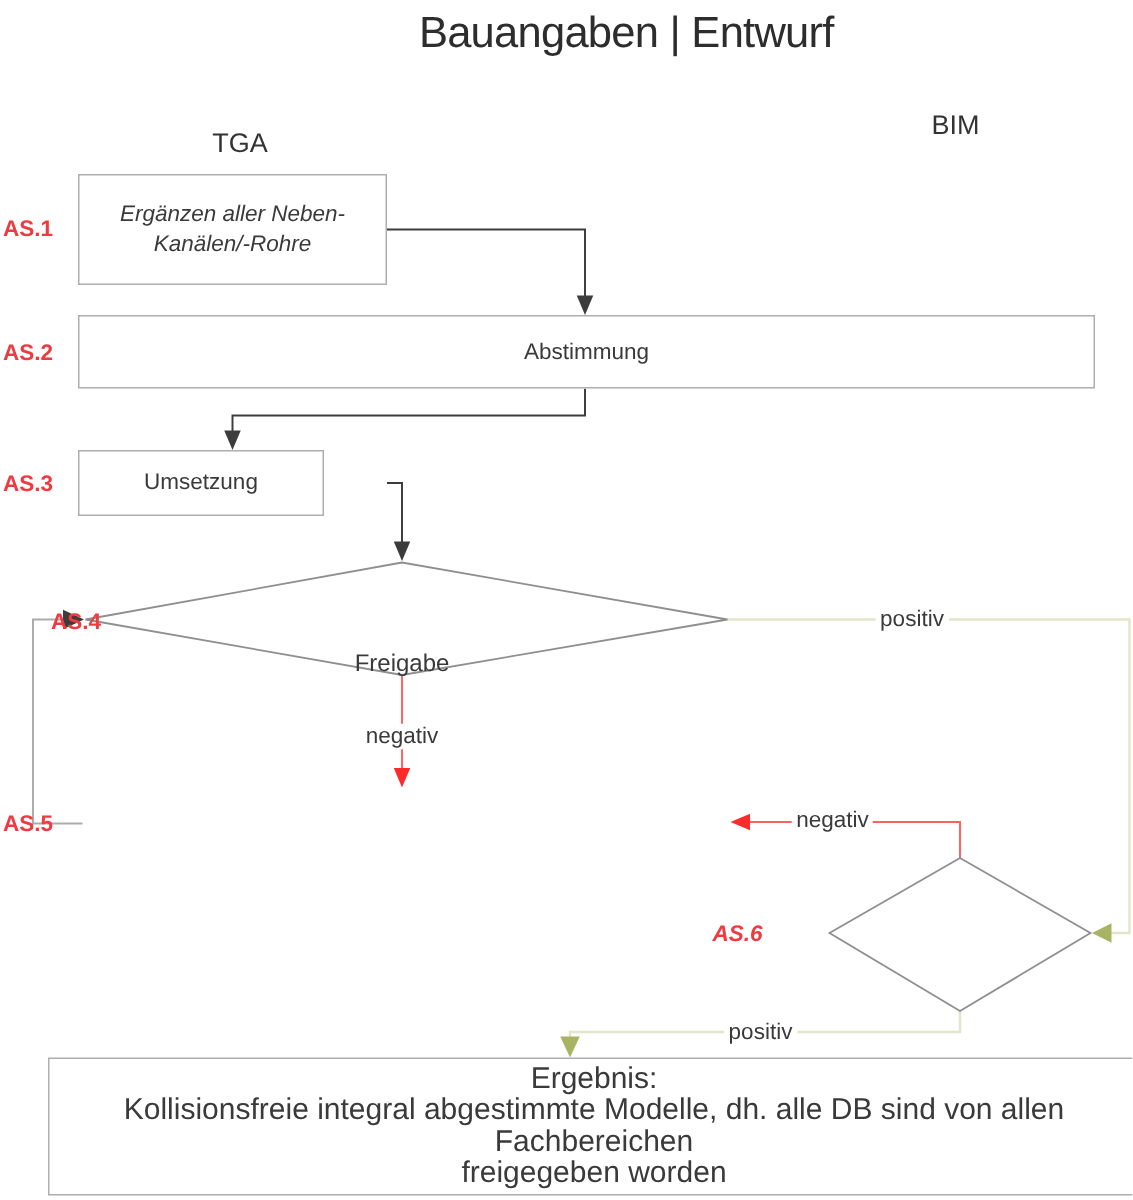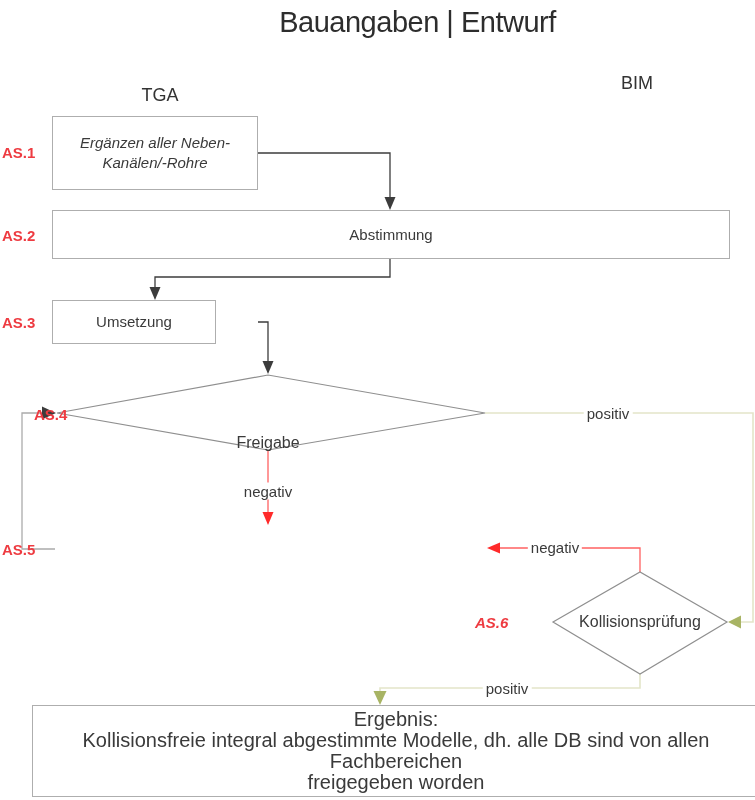--- a/index.html
+++ b/index.html
@@ -105,21 +105,20 @@
   <div class="as-label" style="left:2px;top:406px;margin-left:32px;">AS.4</div>
   <div class="as-label" style="left:2px;top:541px;">AS.5</div>
   <div class="as-label" style="left:475px;top:614px;font-style:italic;">AS.6</div>
 
   <div class="node" style="left:52px;top:116px;width:206px;height:74px;font-style:italic;">Ergänzen aller Neben-
 Kanälen/-Rohre</div>
   <div class="node" style="left:52px;top:210px;width:678px;height:49px;">Abstimmung</div>
   <div class="node" style="left:52px;top:300px;width:164px;height:44px;">Umsetzung</div>
 
   <div class="diamond-label" style="left:168px;top:395px;width:200px;height:34px;margin-top:31px;">Freigabe</div>
-  <div class="diamond-label" style="left:555px;top:606px;width:170px;height:32px;">Kollisionsprüfung</div>
 
   <div class="edge-label" style="left:268px;top:491px;">negativ</div>
   <div class="edge-label" style="left:608px;top:413px;">positiv</div>
   <div class="edge-label" style="left:555px;top:547px;">negativ</div>
   <div class="edge-label" style="left:507px;top:688px;">positiv</div>
 
   <div class="result-box">Ergebnis:
 Kollisionsfreie integral abgestimmte Modelle, dh. alle DB sind von allen Fachbereichen
 freigegeben worden</div>
 

